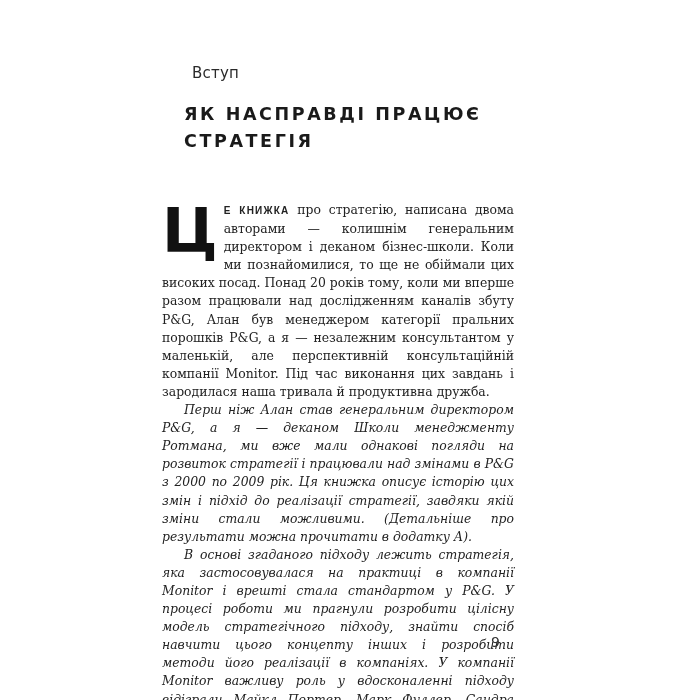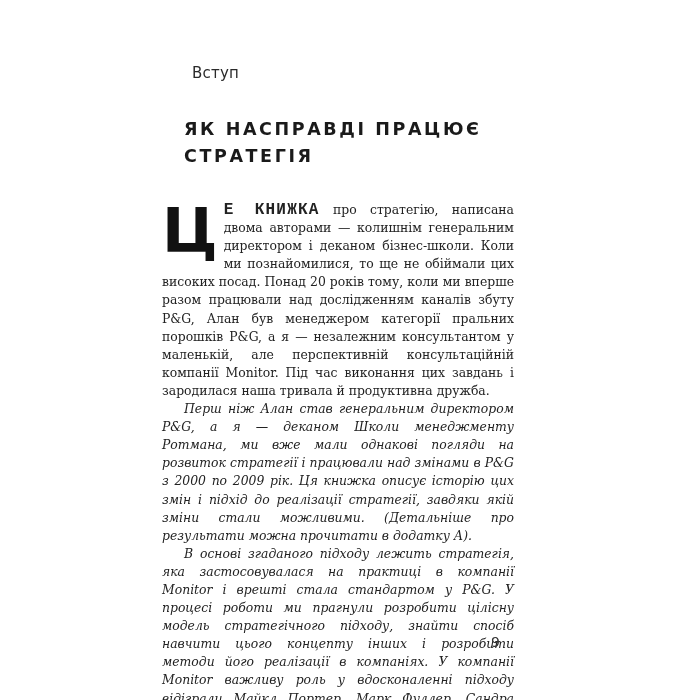--- a/index.html
+++ b/index.html
@@ -35,21 +35,20 @@
       left: 184px;
       top: 101px;
       width: 340px;
       font-family: "DejaVu Sans", sans-serif;
       font-weight: bold;
       font-size: 17.5px;
       line-height: 27px;
       letter-spacing: 2.6px;
       color: #1a1a1a;
       text-transform: uppercase;
-      margin-top: 15px;
     }
     .body-text {
       position: absolute;
       left: 162px;
       top: 201px;
       width: 352px;
       font-family: "DejaVu Serif", serif;
       font-size: 12.4px;
       line-height: 18.1px;
       color: #222;
@@ -69,23 +68,23 @@
       font-weight: bold;
       font-size: 60px;
       line-height: 50px;
       height: 52px;
       margin: 4px 8px 0 0;
       padding: 0;
       color: #111;
       letter-spacing: -2px;
     }
     .lead-in {
-      font-family: Liberation Mono, monospace;
+      font-family: Liberation Sans, sans-serif;
       font-weight: bold;
-      font-size: 16px;
+      font-size: 10px;
       letter-spacing: 1.2px;
       text-transform: uppercase;
     }
     .page-number {
       position: absolute;
       left: 491px;
       top: 634px;
       font-family: "DejaVu Sans", sans-serif;
       font-size: 14px;
       color: #333;

